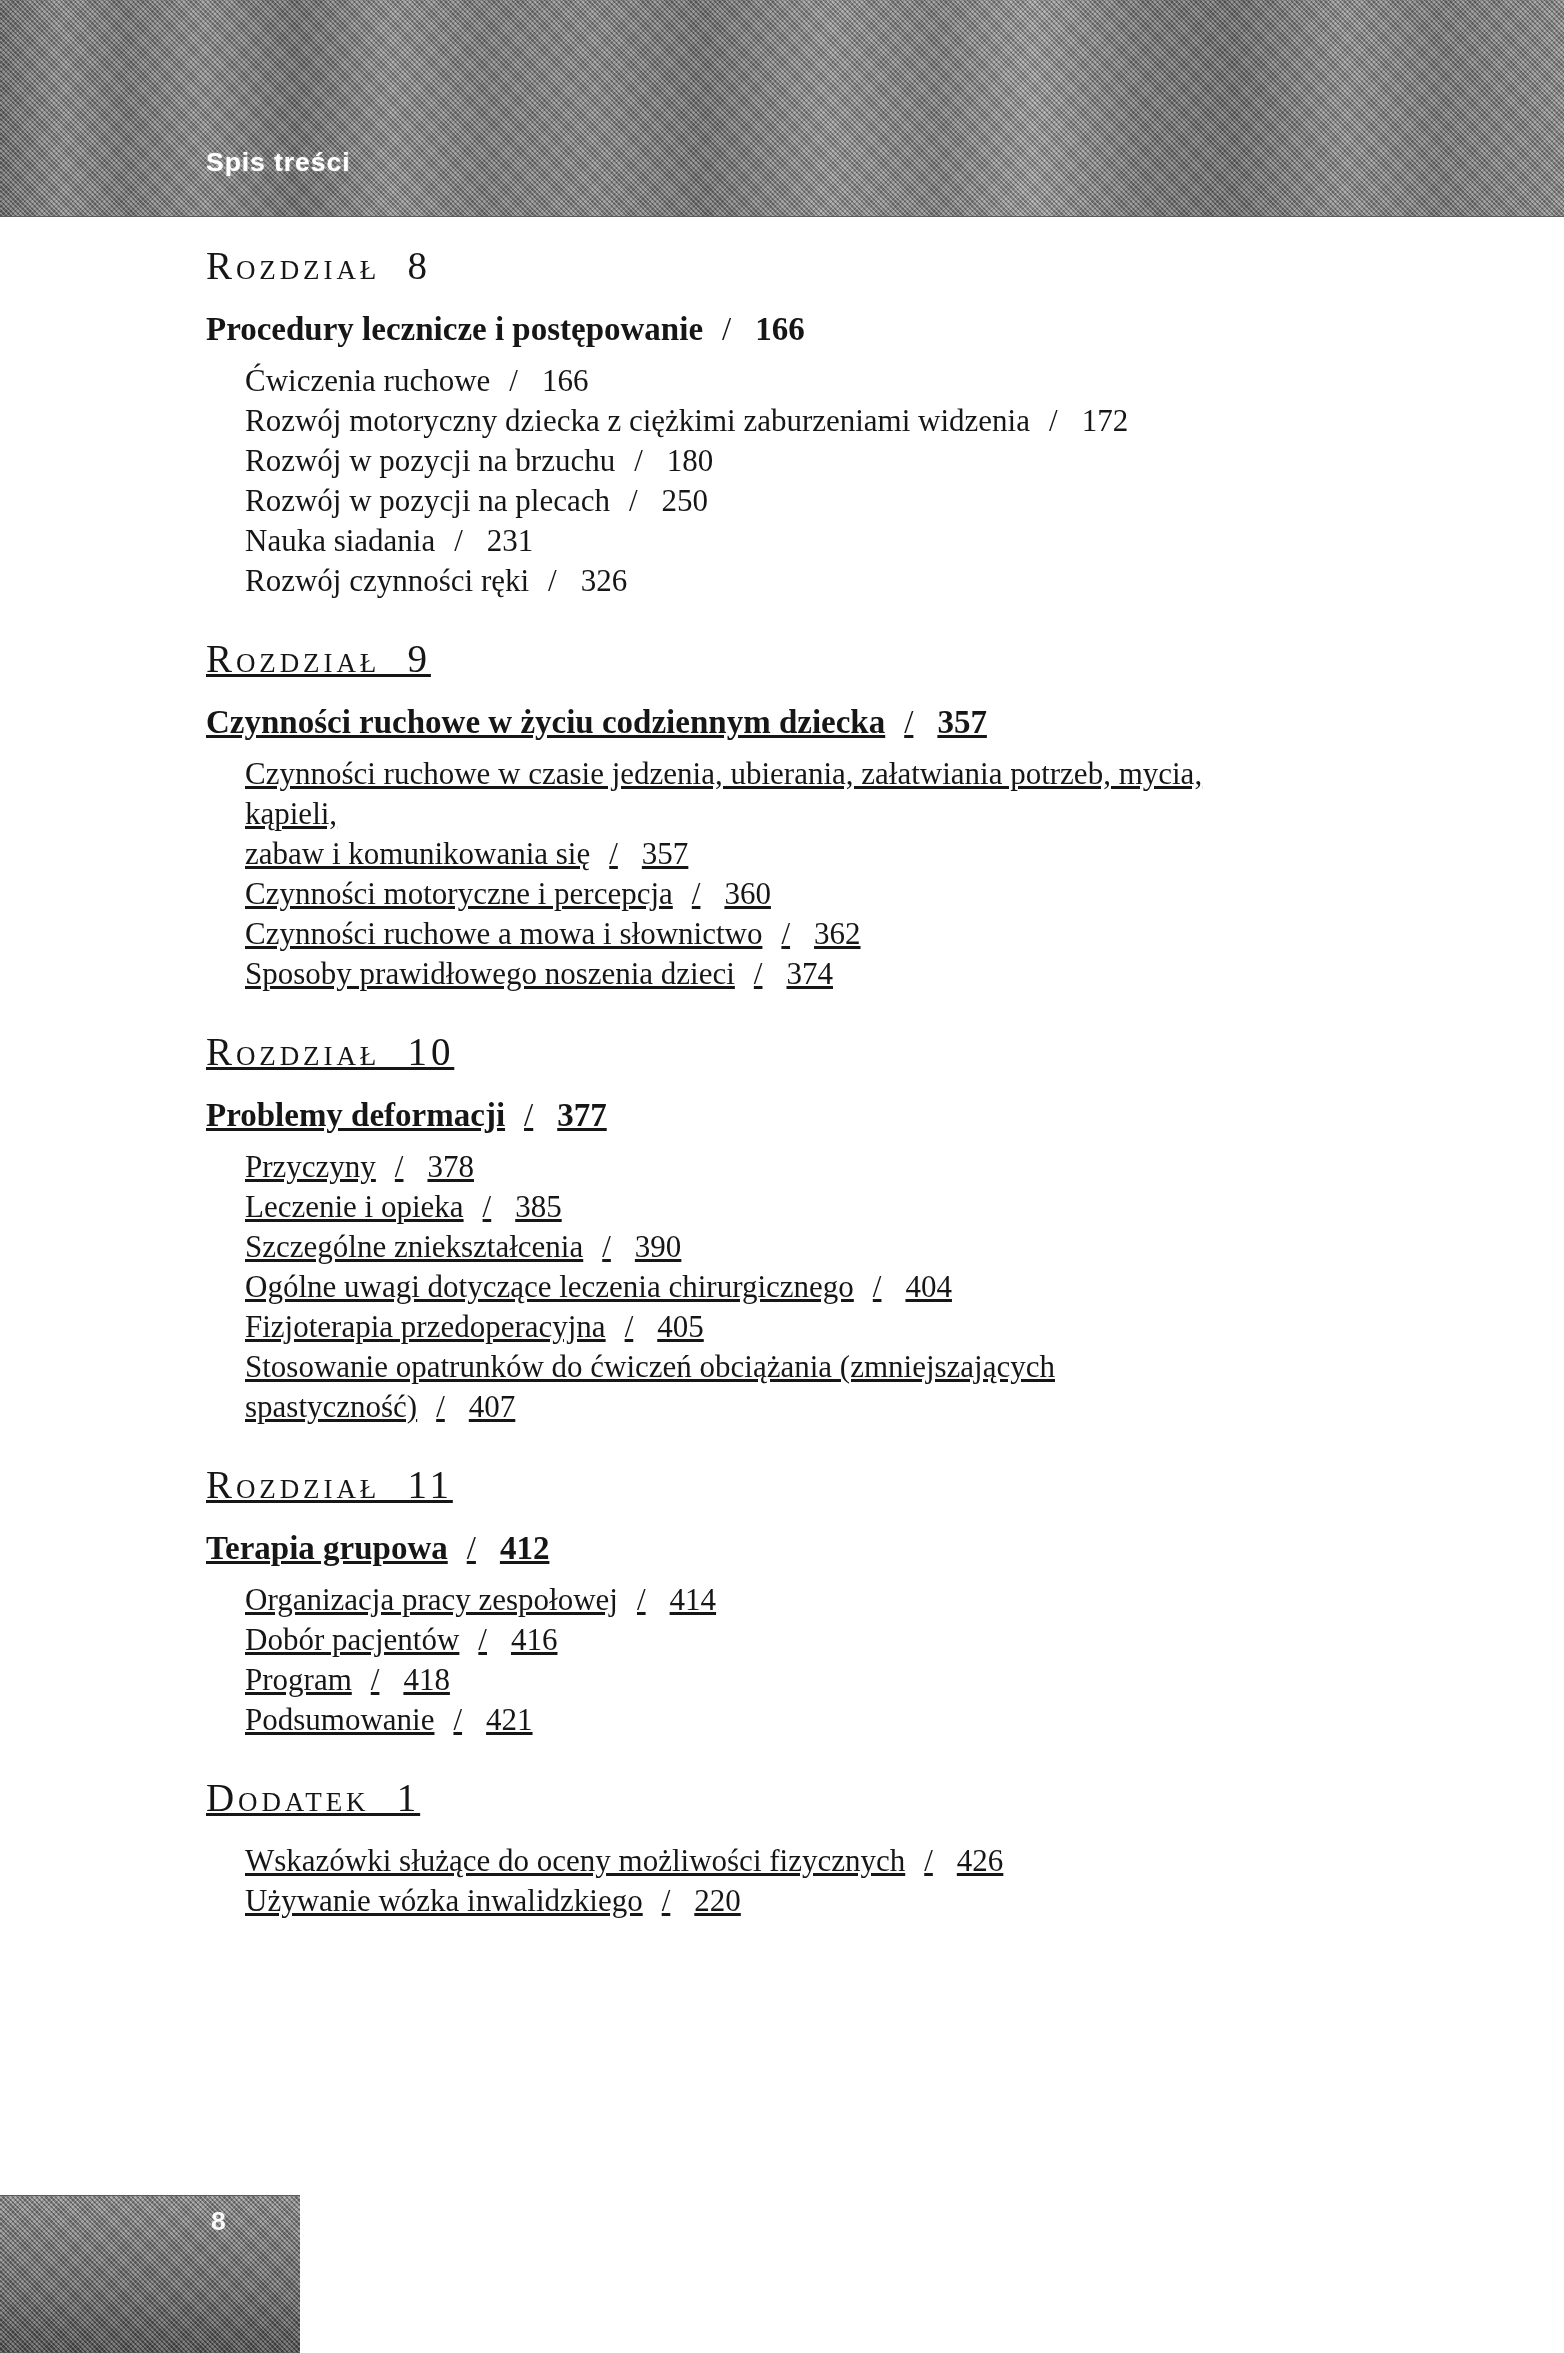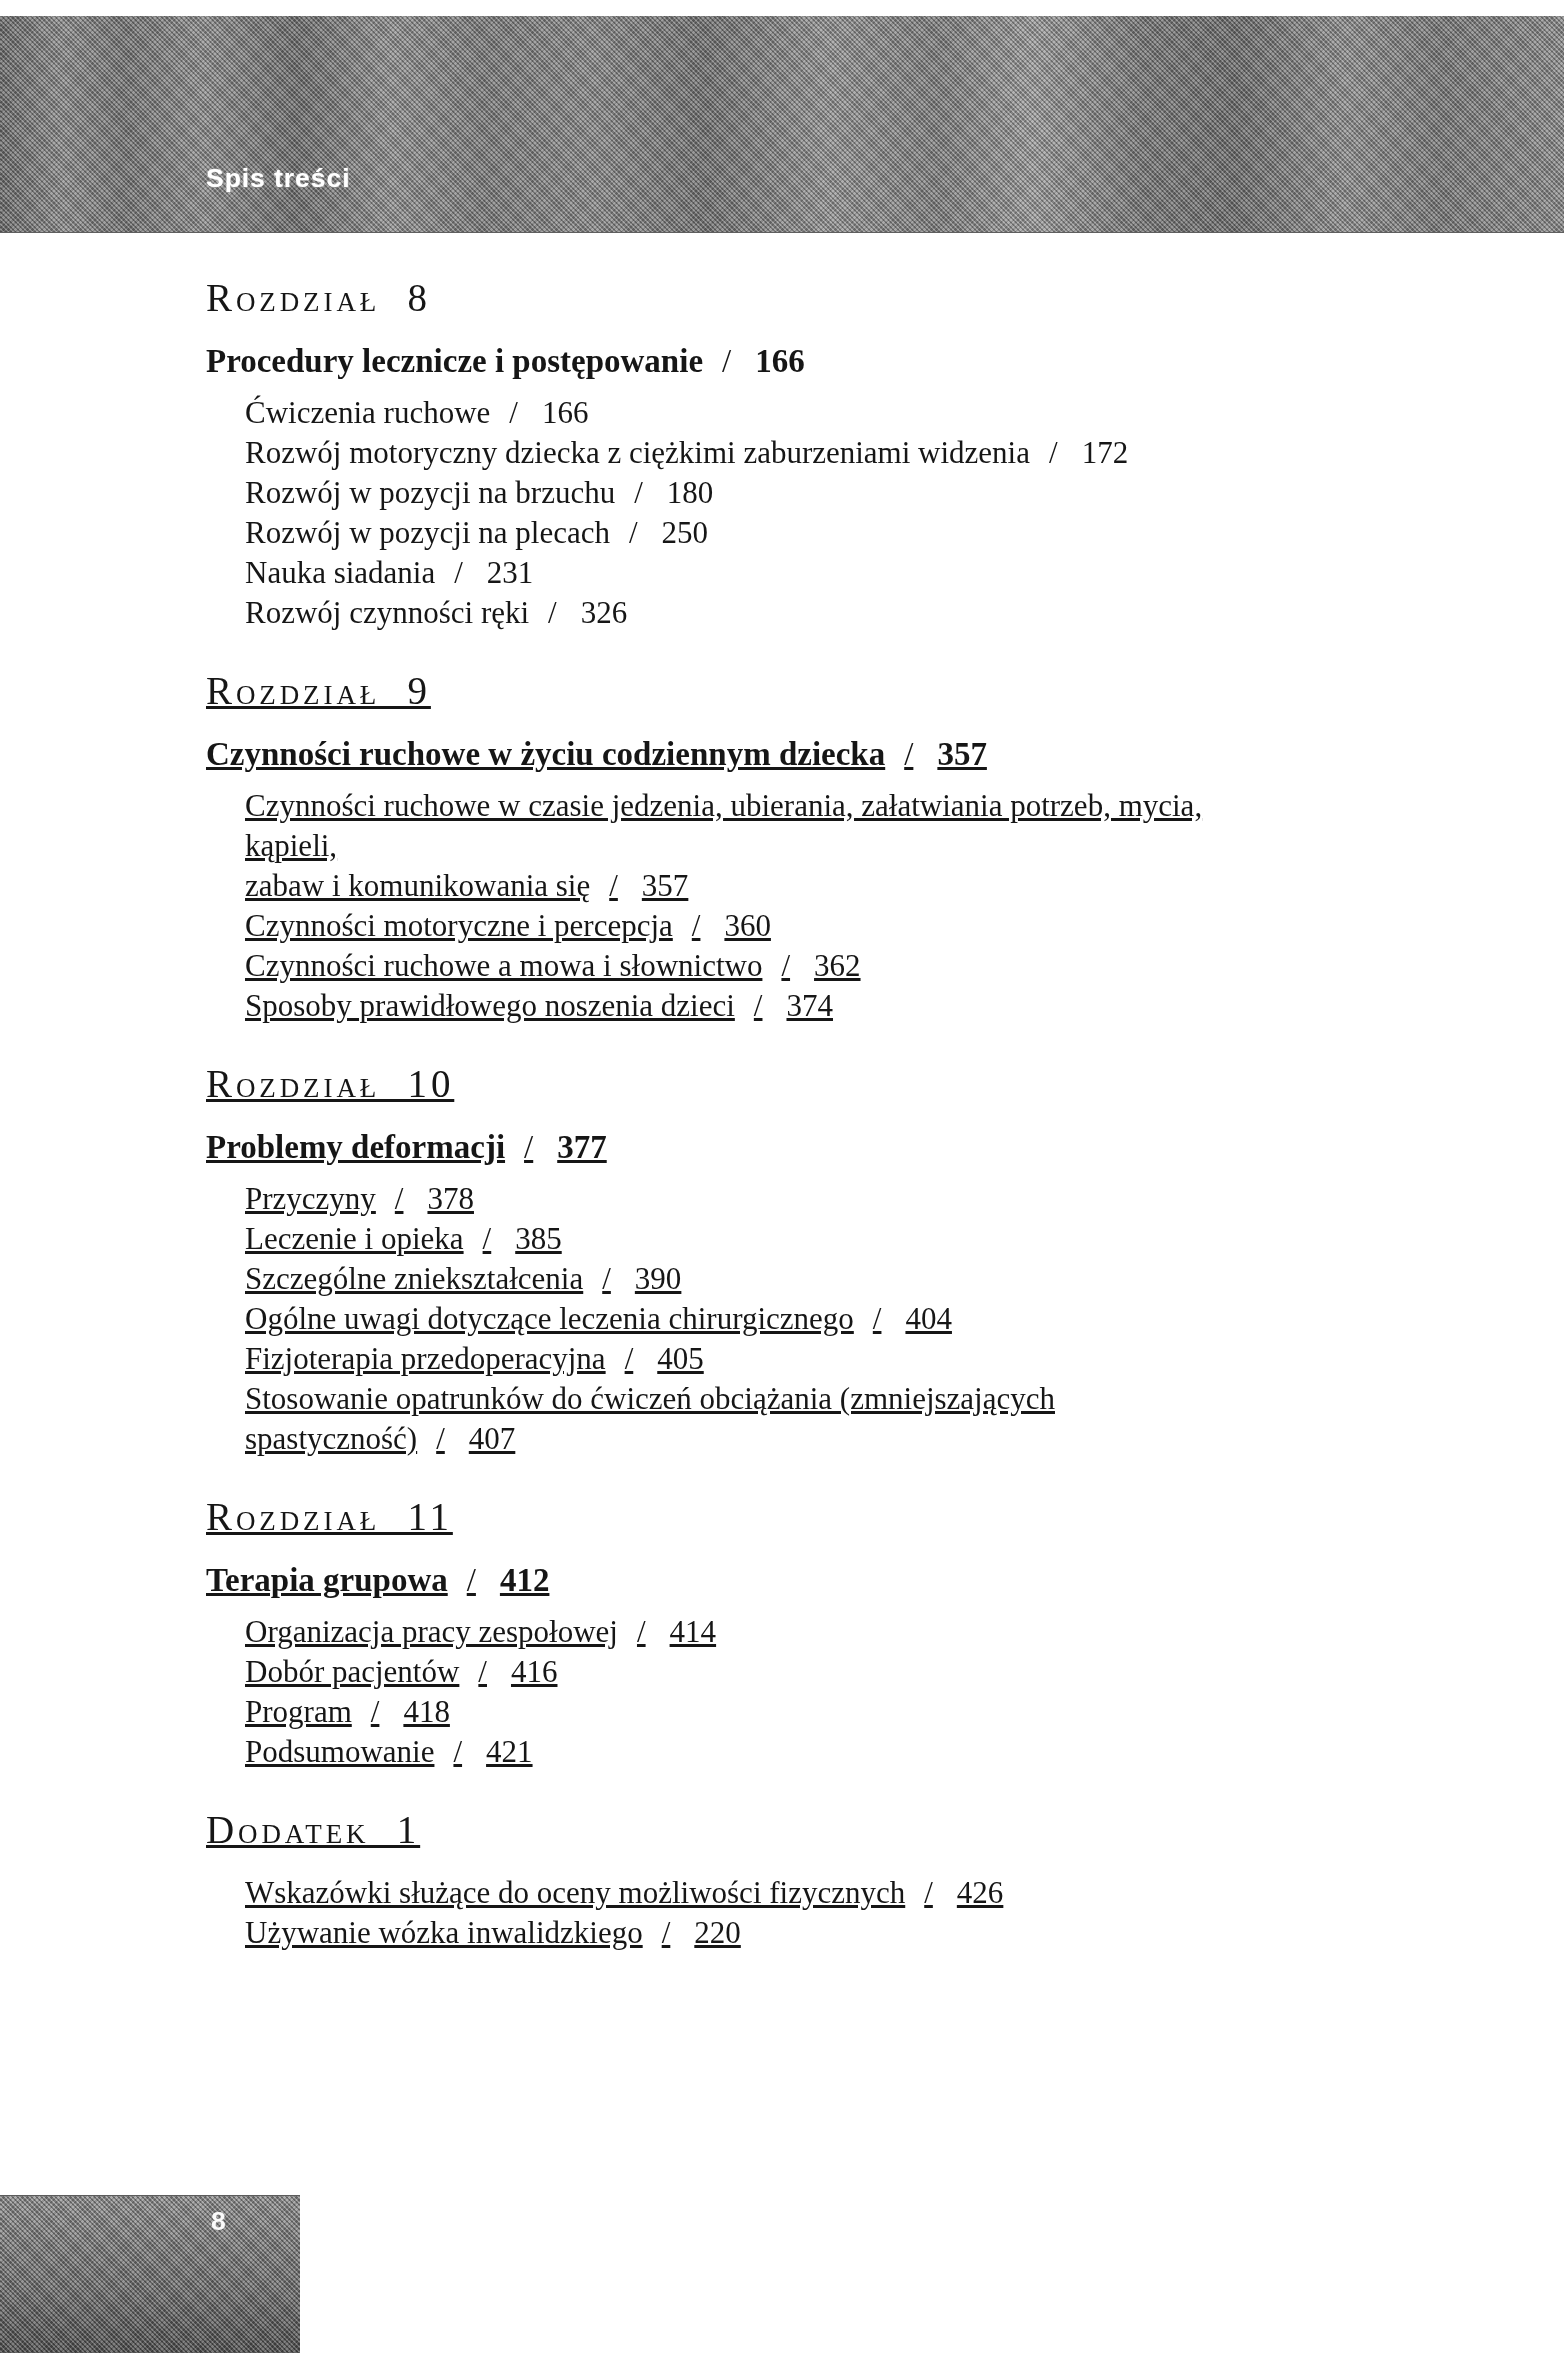--- a/index.html
+++ b/index.html
@@ -10,21 +10,21 @@
     margin: 0 auto;
     background: #ffffff;
     overflow: hidden;
     font-family: "Liberation Serif", "DejaVu Serif", serif;
     color: #161616;
   }
 
   
   .band {
     position: absolute;
-    left: 0; top: 16px;
+    left: 0; top: 0;
     width: 100%;
     height: 216px;
     background-color: #8a8a8a;
     background-image:
       repeating-linear-gradient(45deg,  rgba(15,15,15,.22) 0 1.7px, rgba(255,255,255,.16) 1.7px 3.4px),
       repeating-linear-gradient(-45deg, rgba(25,25,25,.16) 0 1.7px, rgba(255,255,255,.12) 1.7px 3.4px),
       linear-gradient(90deg,
         #6e6e6e 0%, #8f8f8f 4%, #787878 8%, #919191 13%, #707070 19%,
         #959595 25%, #7e7e7e 31%, #8d8d8d 38%, #747474 45%, #989898 53%,
         #828282 60%, #a0a0a0 66%, #7a7a7a 73%, #6f6f6f 79%, #949494 86%,
@@ -39,23 +39,23 @@
     font-weight: bold;
     font-size: 26.6px;
     letter-spacing: 0.9px;
     color: #ffffff;
     text-shadow: 0 0 1.7px rgba(255,255,255,.55);
   }
 
   
   .content {
     position: absolute;
-    left: 0; top: 228px;
+    left: 0; top: 216px;
     width: 1269px;
-    padding: 48px 43px 0 206px;
+    padding: 28px 43px 0 206px;
     box-sizing: border-box;
   }
   .section + .section { margin-top: 36px; text-decoration: underline; }
   .chapter {
     margin: 0 0 22px 0;
     font-size: 39px;
     line-height: 43px;
     font-weight: 400;
     font-variant: small-caps;
     letter-spacing: .10em;

